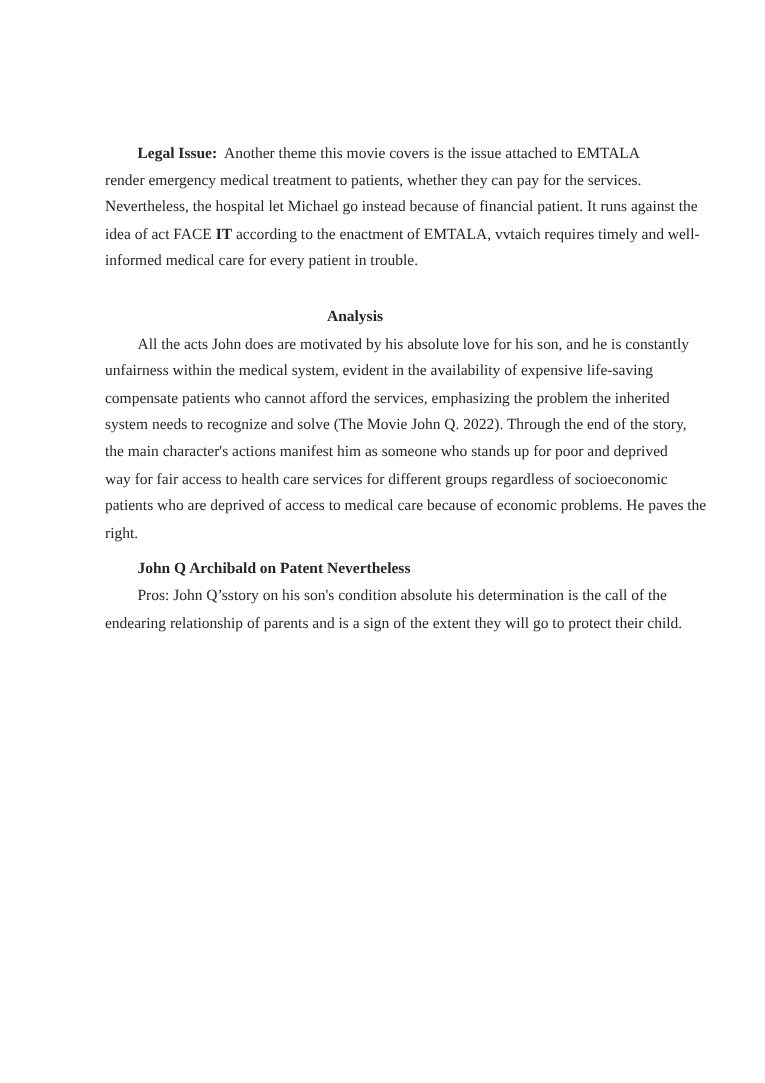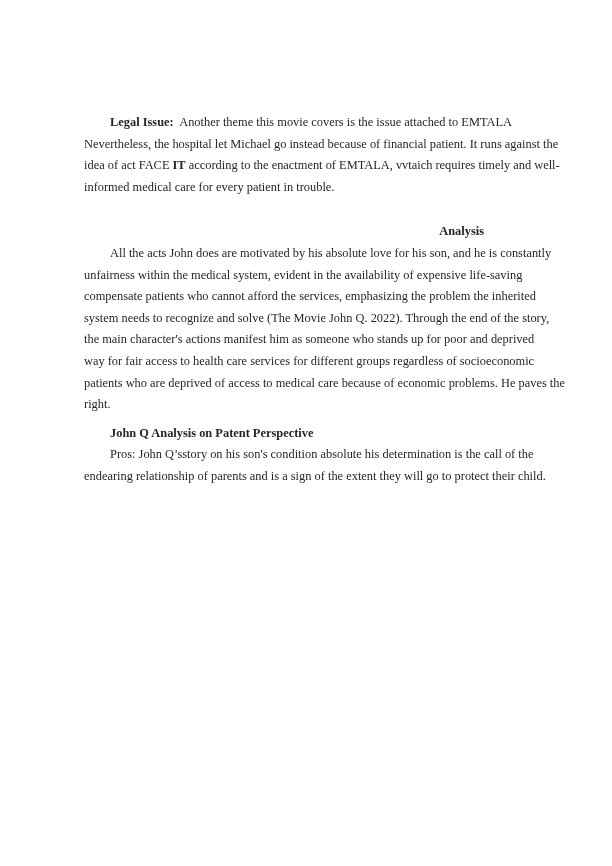--- a/index.html
+++ b/index.html
@@ -26,21 +26,21 @@
     white-space: pre;
     font-size: 12.4px;
     line-height: 21.6px;
     height: 21.6px;
     overflow: visible;
   }
   .line.indent {
     padding-left: 26px;
   }
   .block.heading-centered .line {
-    text-align: right;
+    text-align: center;
     padding-right: 52px;
     font-weight: bold;
   }
   .block.heading-left .line {
     font-weight: bold;
   }
   .seg-bold {
     font-weight: bold;
   }
   .spacer {
@@ -55,40 +55,41 @@
     font-family: "Liberation Serif", "DejaVu Serif", serif;
   }
 </style>
 </head>
 <body>
 
 <div class="page" style="background: rgb(255, 255, 255); color: rgb(38, 38, 38);">
   <div class="content" id="doc-body">
       <div class="block paragraph">
         <div class="line indent"><span class="seg-bold">Legal Issue:</span><span class="seg">  Another theme this movie covers is the issue attached to EMTALA</span></div>
+        <div class="line"><span class="seg">render emergency medical treatment to patients, whether they can pay for the services.</span></div>
         <div class="line"><span class="seg">Nevertheless, the hospital let Michael go instead because of financial patient. It runs against the</span></div>
         <div class="line"><span class="seg">idea of act FACE </span><span class="seg-bold">IT</span><span class="seg"> according to the enactment of EMTALA, vvtaich requires timely and well-</span></div>
         <div class="line"><span class="seg">informed medical care for every patient in trouble.</span></div>
       </div>
       <div class="spacer"></div>
       <div class="block heading-centered">
         <div class="line"><span class="seg-bold">Analysis</span></div>
       </div>
       <div class="block paragraph">
         <div class="line indent"><span class="seg">All the acts John does are motivated by his absolute love for his son, and he is constantly</span></div>
         <div class="line"><span class="seg">unfairness within the medical system, evident in the availability of expensive life-saving</span></div>
         <div class="line"><span class="seg">compensate patients who cannot afford the services, emphasizing the problem the inherited</span></div>
         <div class="line"><span class="seg">system needs to recognize and solve (The Movie John Q. 2022). Through the end of the story,</span></div>
         <div class="line"><span class="seg">the main character's actions manifest him as someone who stands up for poor and deprived</span></div>
         <div class="line"><span class="seg">way for fair access to health care services for different groups regardless of socioeconomic</span></div>
         <div class="line"><span class="seg">patients who are deprived of access to medical care because of economic problems. He paves the</span></div>
         <div class="line"><span class="seg">right.</span></div>
       </div>
       <div class="block heading-left" style="margin-top: 7px;">
-        <div class="line indent"><span class="seg-bold">John Q Analysis on Patent Perspective</span></div>
+        <div class="line indent"><span class="seg-bold">John Q Archibald on Patent Nevertheless</span></div>
       </div>
       <div class="block paragraph">
         <div class="line indent"><span class="seg">Pros: John Q’sstory on his son's condition absolute his determination is the call of the</span></div>
         <div class="line"><span class="seg">endearing relationship of parents and is a sign of the extent they will go to protect their child.</span></div>
       </div>
     </div>
   <div class="page-number">3</div>
 </div>
 
 </body></html>

